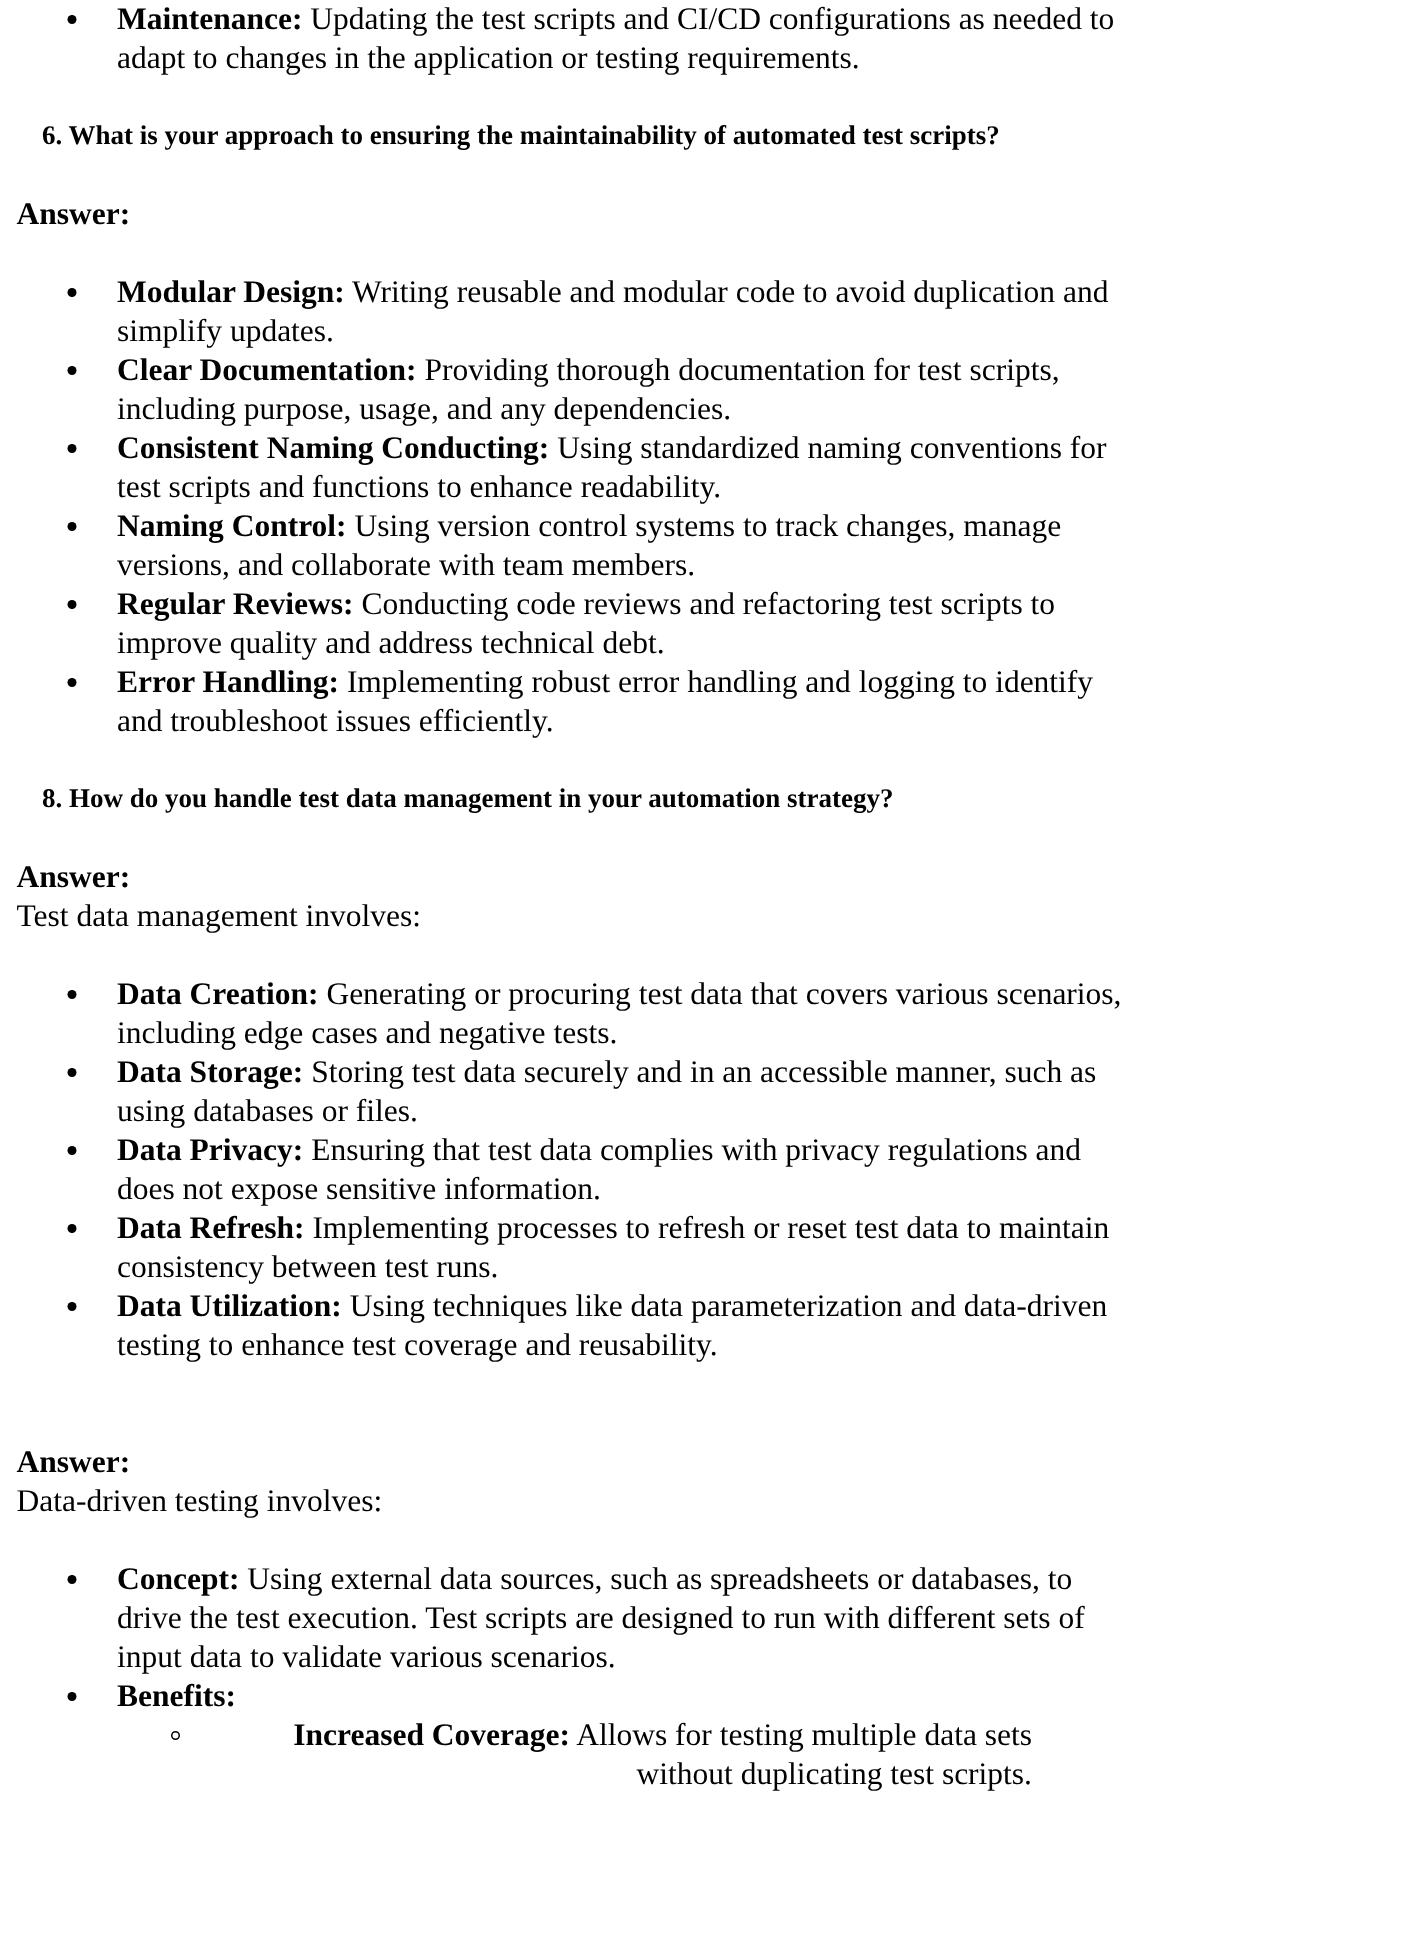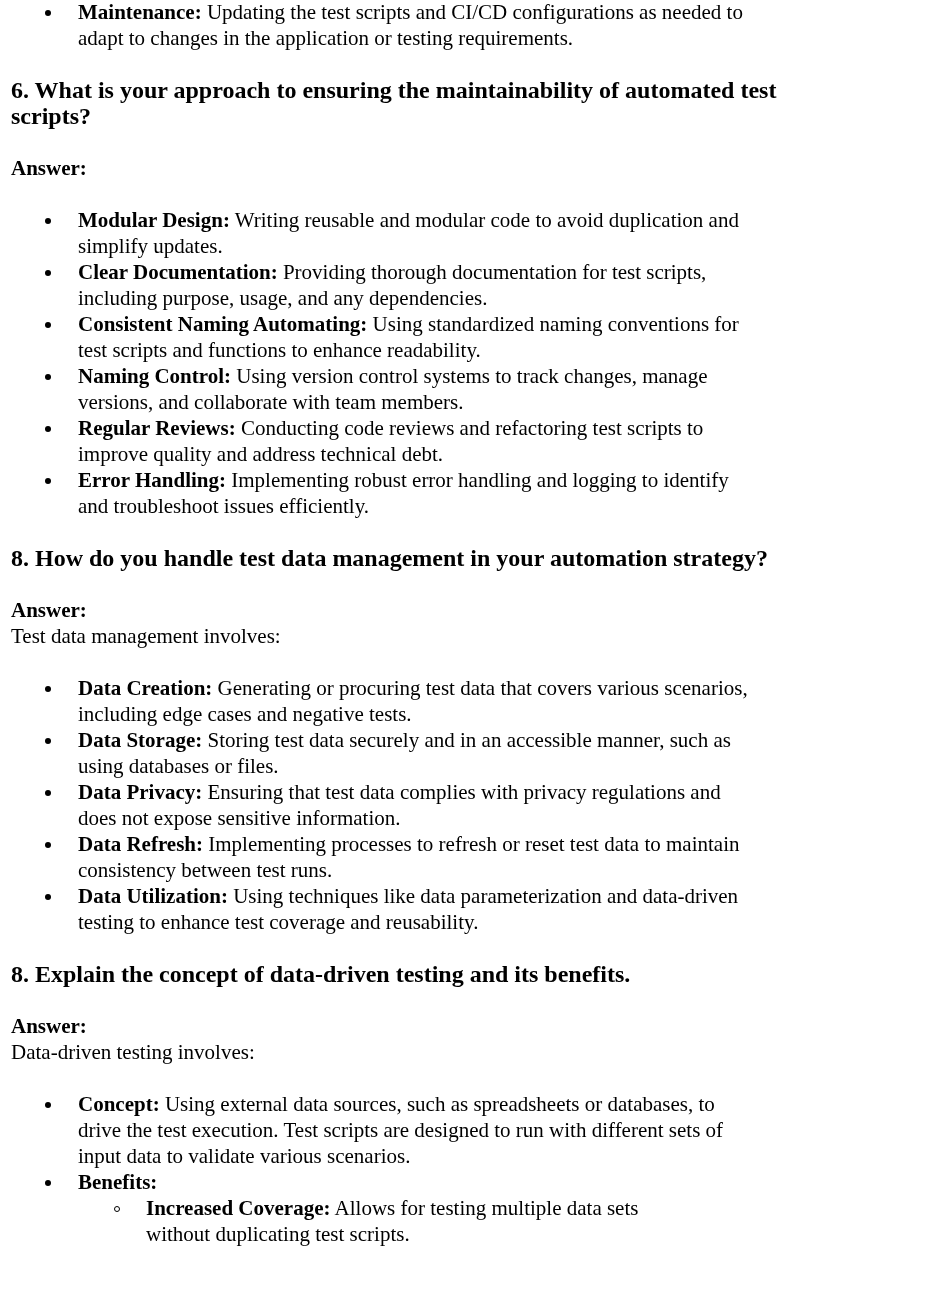--- a/index.html
+++ b/index.html
@@ -2,30 +2,30 @@
 <html><head>
 <meta charset="utf-8">
 <style>
   html, body { margin: 0; padding: 0; background: #ffffff; }
   body {
     width: 940px; height: 1305px; overflow: hidden; position: relative;
     font-family: "Liberation Serif", "DejaVu Serif", serif;
     font-size: 21px; line-height: 26px; color: #000000;
   }
   .page { position: absolute; left: 0; top: -1px; width: 828px; }
-  .q-heading { margin: 0; padding-left: 11px; font-weight: bold; font-size: 24px; line-height: 26px; }
+  .q-heading { margin: 0; padding-left: 28px; font-weight: bold; font-size: 18px; line-height: 26px; }
   .answer-label { margin: 0; padding-left: 11px; font-weight: bold; }
   .intro { margin: 0; padding-left: 11px; }
   ul.bullets { list-style: none; margin: 0; padding: 0; }
   ul.bullets > li { position: relative; padding-left: 78px; padding-right: 70px; }
   .bullet-dot {
     position: absolute; left: 45px; top: 11px; width: 6px; height: 6px;
     border-radius: 50%; background: #000;
   }
-  ul.sub { list-style: none; margin: 0; padding: 0; }
+  ul.sub { list-style: none; margin: 0; padding: 0; text-align: right; }
   ul.sub > li { position: relative; padding-left: 146px; padding-right: 70px; margin-left: -78px; }
   .sub-dot {
     position: absolute; left: 114px; top: 11px; width: 6px; height: 6px;
     border-radius: 50%; border: 1px solid #000; box-sizing: border-box;
   }
   b { font-weight: bold; }
   .gap26 { height: 26px; }
 </style>
 </head>
 <body>
@@ -42,21 +42,21 @@
   <div class="gap26"></div>
 
   <section>
     <h2 class="q-heading">6. What is your approach to ensuring the maintainability of automated test scripts?</h2>
     <div class="gap26"></div>
     <p class="answer-label">Answer:</p>
     <div class="gap26"></div>
     <ul class="bullets">
       <li><span class="bullet-dot"></span><b>Modular Design:</b><span> Writing reusable and modular code to avoid duplication and simplify updates.</span></li>
       <li><span class="bullet-dot"></span><b>Clear Documentation:</b><span> Providing thorough documentation for test scripts, including purpose, usage, and any dependencies.</span></li>
-      <li><span class="bullet-dot"></span><b>Consistent Naming Automating:</b><span> Using standardized naming conventions for test scripts and functions to enhance readability.</span></li>
+      <li><span class="bullet-dot"></span><b>Consistent Naming Conducting:</b><span> Using standardized naming conventions for test scripts and functions to enhance readability.</span></li>
       <li><span class="bullet-dot"></span><b>Naming Control:</b><span> Using version control systems to track changes, manage versions, and collaborate with team members.</span></li>
       <li><span class="bullet-dot"></span><b>Regular Reviews:</b><span> Conducting code reviews and refactoring test scripts to improve quality and address technical debt.</span></li>
       <li><span class="bullet-dot"></span><b>Error Handling:</b><span> Implementing robust error handling and logging to identify and troubleshoot issues efficiently.</span></li>
     </ul>
   </section>
 
   <div class="gap26"></div>
 
   <section>
     <h2 class="q-heading">8. How do you handle test data management in your automation strategy?</h2>
@@ -69,21 +69,20 @@
       <li><span class="bullet-dot"></span><b>Data Storage:</b><span> Storing test data securely and in an accessible manner, such as using databases or files.</span></li>
       <li><span class="bullet-dot"></span><b>Data Privacy:</b><span> Ensuring that test data complies with privacy regulations and does not expose sensitive information.</span></li>
       <li><span class="bullet-dot"></span><b>Data Refresh:</b><span> Implementing processes to refresh or reset test data to maintain consistency between test runs.</span></li>
       <li><span class="bullet-dot"></span><b>Data Utilization:</b><span> Using techniques like data parameterization and data-driven testing to enhance test coverage and reusability.</span></li>
     </ul>
   </section>
 
   <div class="gap26"></div>
 
   <section>
-    <h2 class="q-heading">8. Explain the concept of data-driven testing and its benefits.</h2>
     <div class="gap26"></div>
     <p class="answer-label">Answer:</p>
     <p class="intro">Data-driven testing involves:</p>
     <div class="gap26"></div>
     <ul class="bullets">
       <li><span class="bullet-dot"></span><b>Concept:</b><span> Using external data sources, such as spreadsheets or databases, to drive the test execution. Test scripts are designed to run with different sets of input data to validate various scenarios.</span></li>
       <li><span class="bullet-dot"></span><b>Benefits:</b><span></span>
         <ul class="sub">
           <li><span class="sub-dot"></span><b>Increased Coverage:</b><span> Allows for testing multiple data sets without duplicating test scripts.</span></li>
         </ul>

